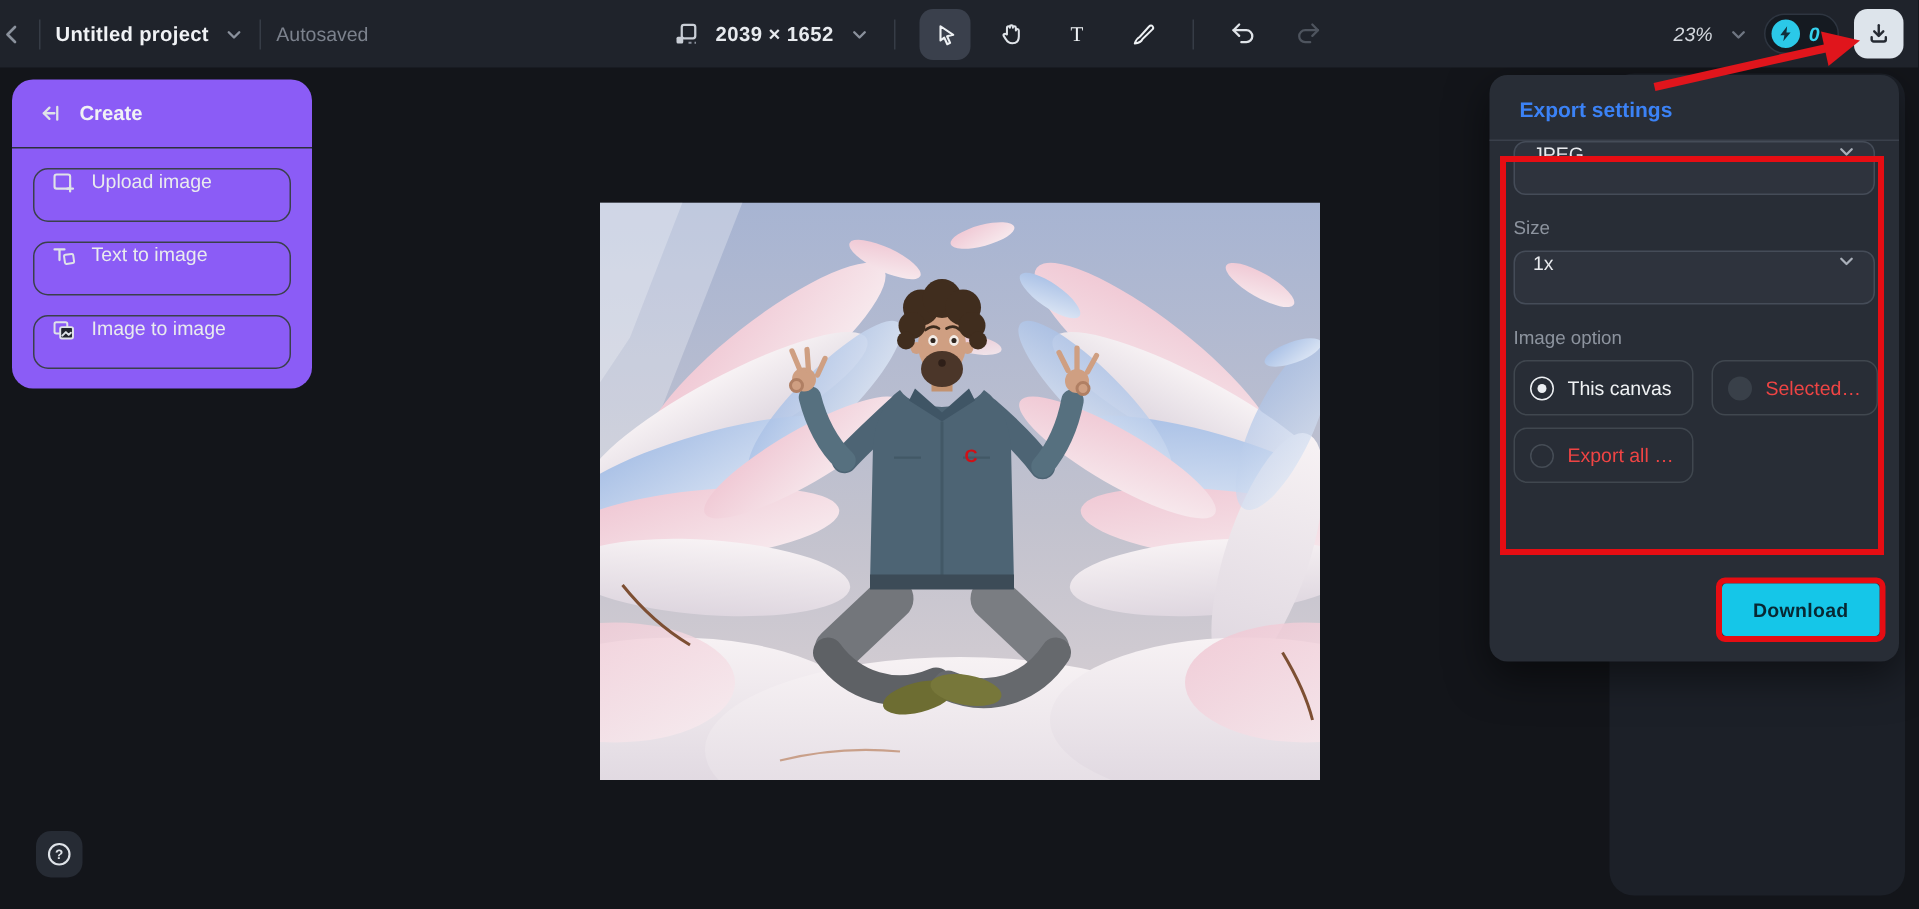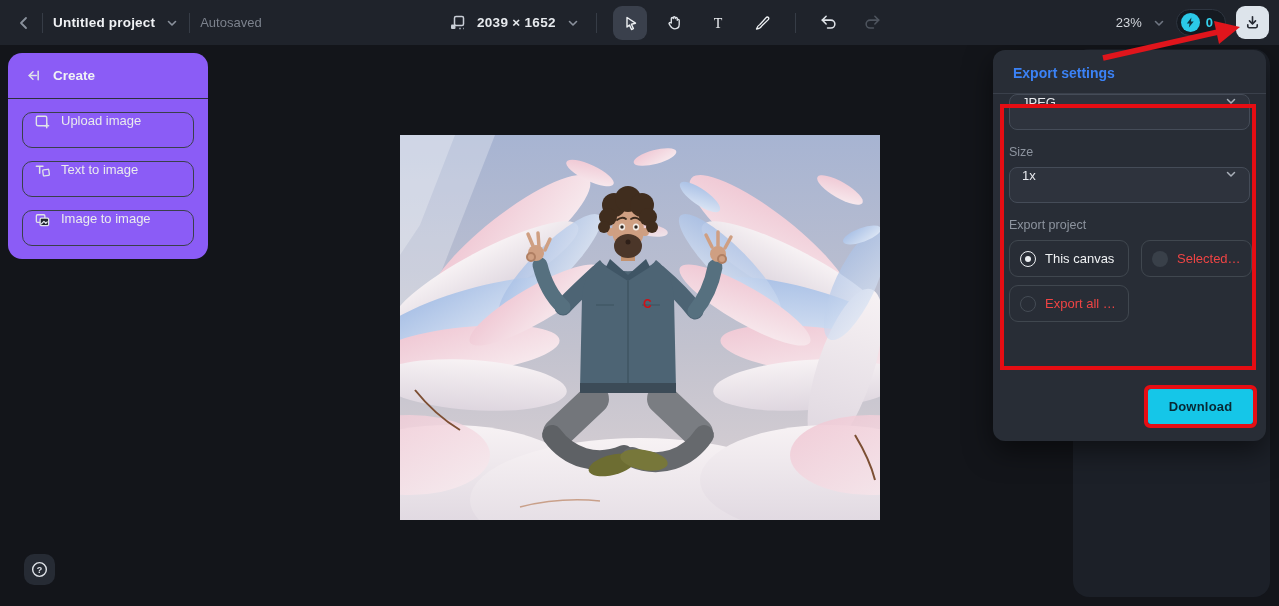--- a/index.html
+++ b/index.html
@@ -3,23 +3,23 @@
 <meta charset="utf-8">
 <style>
   * { margin:0; padding:0; box-sizing:border-box; }
   html,body { width:1279px; height:606px; overflow:hidden; background:#13151a;
               font-family:"Liberation Sans", sans-serif; }
   body { position:relative; color:#e9ebee; }
 
   
   .topbar { position:absolute; left:0; top:0; width:1279px; height:45px;
             background:#1f232b; display:flex; align-items:center; z-index:30; }
-  .tb-left { display:flex; align-items:center; gap:10px; padding-left:16px; }
+  .tb-left { display:flex; align-items:center; gap:10px; padding-left:0; }
   .tb-center { position:absolute; left:448px; top:0; height:45px; display:flex; align-items:center; gap:10px; }
-  .tb-right { position:absolute; right:10px; top:0; height:45px; display:flex; align-items:center; gap:10px; }
+  .tb-right { position:absolute; right:10px; top:0; height:45px; display:flex; align-items:center; gap:10px;font-style:italic; }
   .vdiv { width:1px; height:20px; background:#363c46; }
   .proj-name { font-size:13.5px; font-weight:700; color:#f0f2f5; letter-spacing:.2px; }
   .autosaved { font-size:13px; color:#7c828d; }
   .canvas-size { font-size:13.5px; font-weight:600; color:#e7eaee; letter-spacing:.3px; }
   .tool-btn { width:34px; height:34px; border-radius:9px; display:flex; align-items:center;
               justify-content:center; cursor:pointer; }
   .tool-btn.active { background:#3a404c; }
   .zoom-label { font-size:13px; color:#d3d7dd; }
   .credits-pill { display:flex; align-items:center; gap:6px; border:1px solid #2e3540;
                   background:#151a21; border-radius:999px; padding:3px 12px 3px 4px; }
@@ -367,21 +367,21 @@
     </div>
     <div class="ep-label">Size</div>
     <div class="ep-select">
       <span class="ep-select-value">1x</span>
       <span>
         <svg width="12" height="12" viewBox="0 0 12 12">
             <path d="M2.5 4.5 L6 8 L9.5 4.5" stroke="#aab0ba" stroke-width="1.5" fill="none" stroke-linecap="round" stroke-linejoin="round"></path>
           </svg>
       </span>
     </div>
-    <div class="ep-label">Export project</div>
+    <div class="ep-label">Image option</div>
     <div class="opt-grid">
       <div class="opt-btn">
         <span class="radio-on">
             <span class="dot"></span>
           </span>
         <span class="opt-label">This canvas</span>
       </div>
       <div class="opt-btn disabled">
         <span class="radio-filled"></span>
         <span class="opt-label dim">Selected l…</span>

